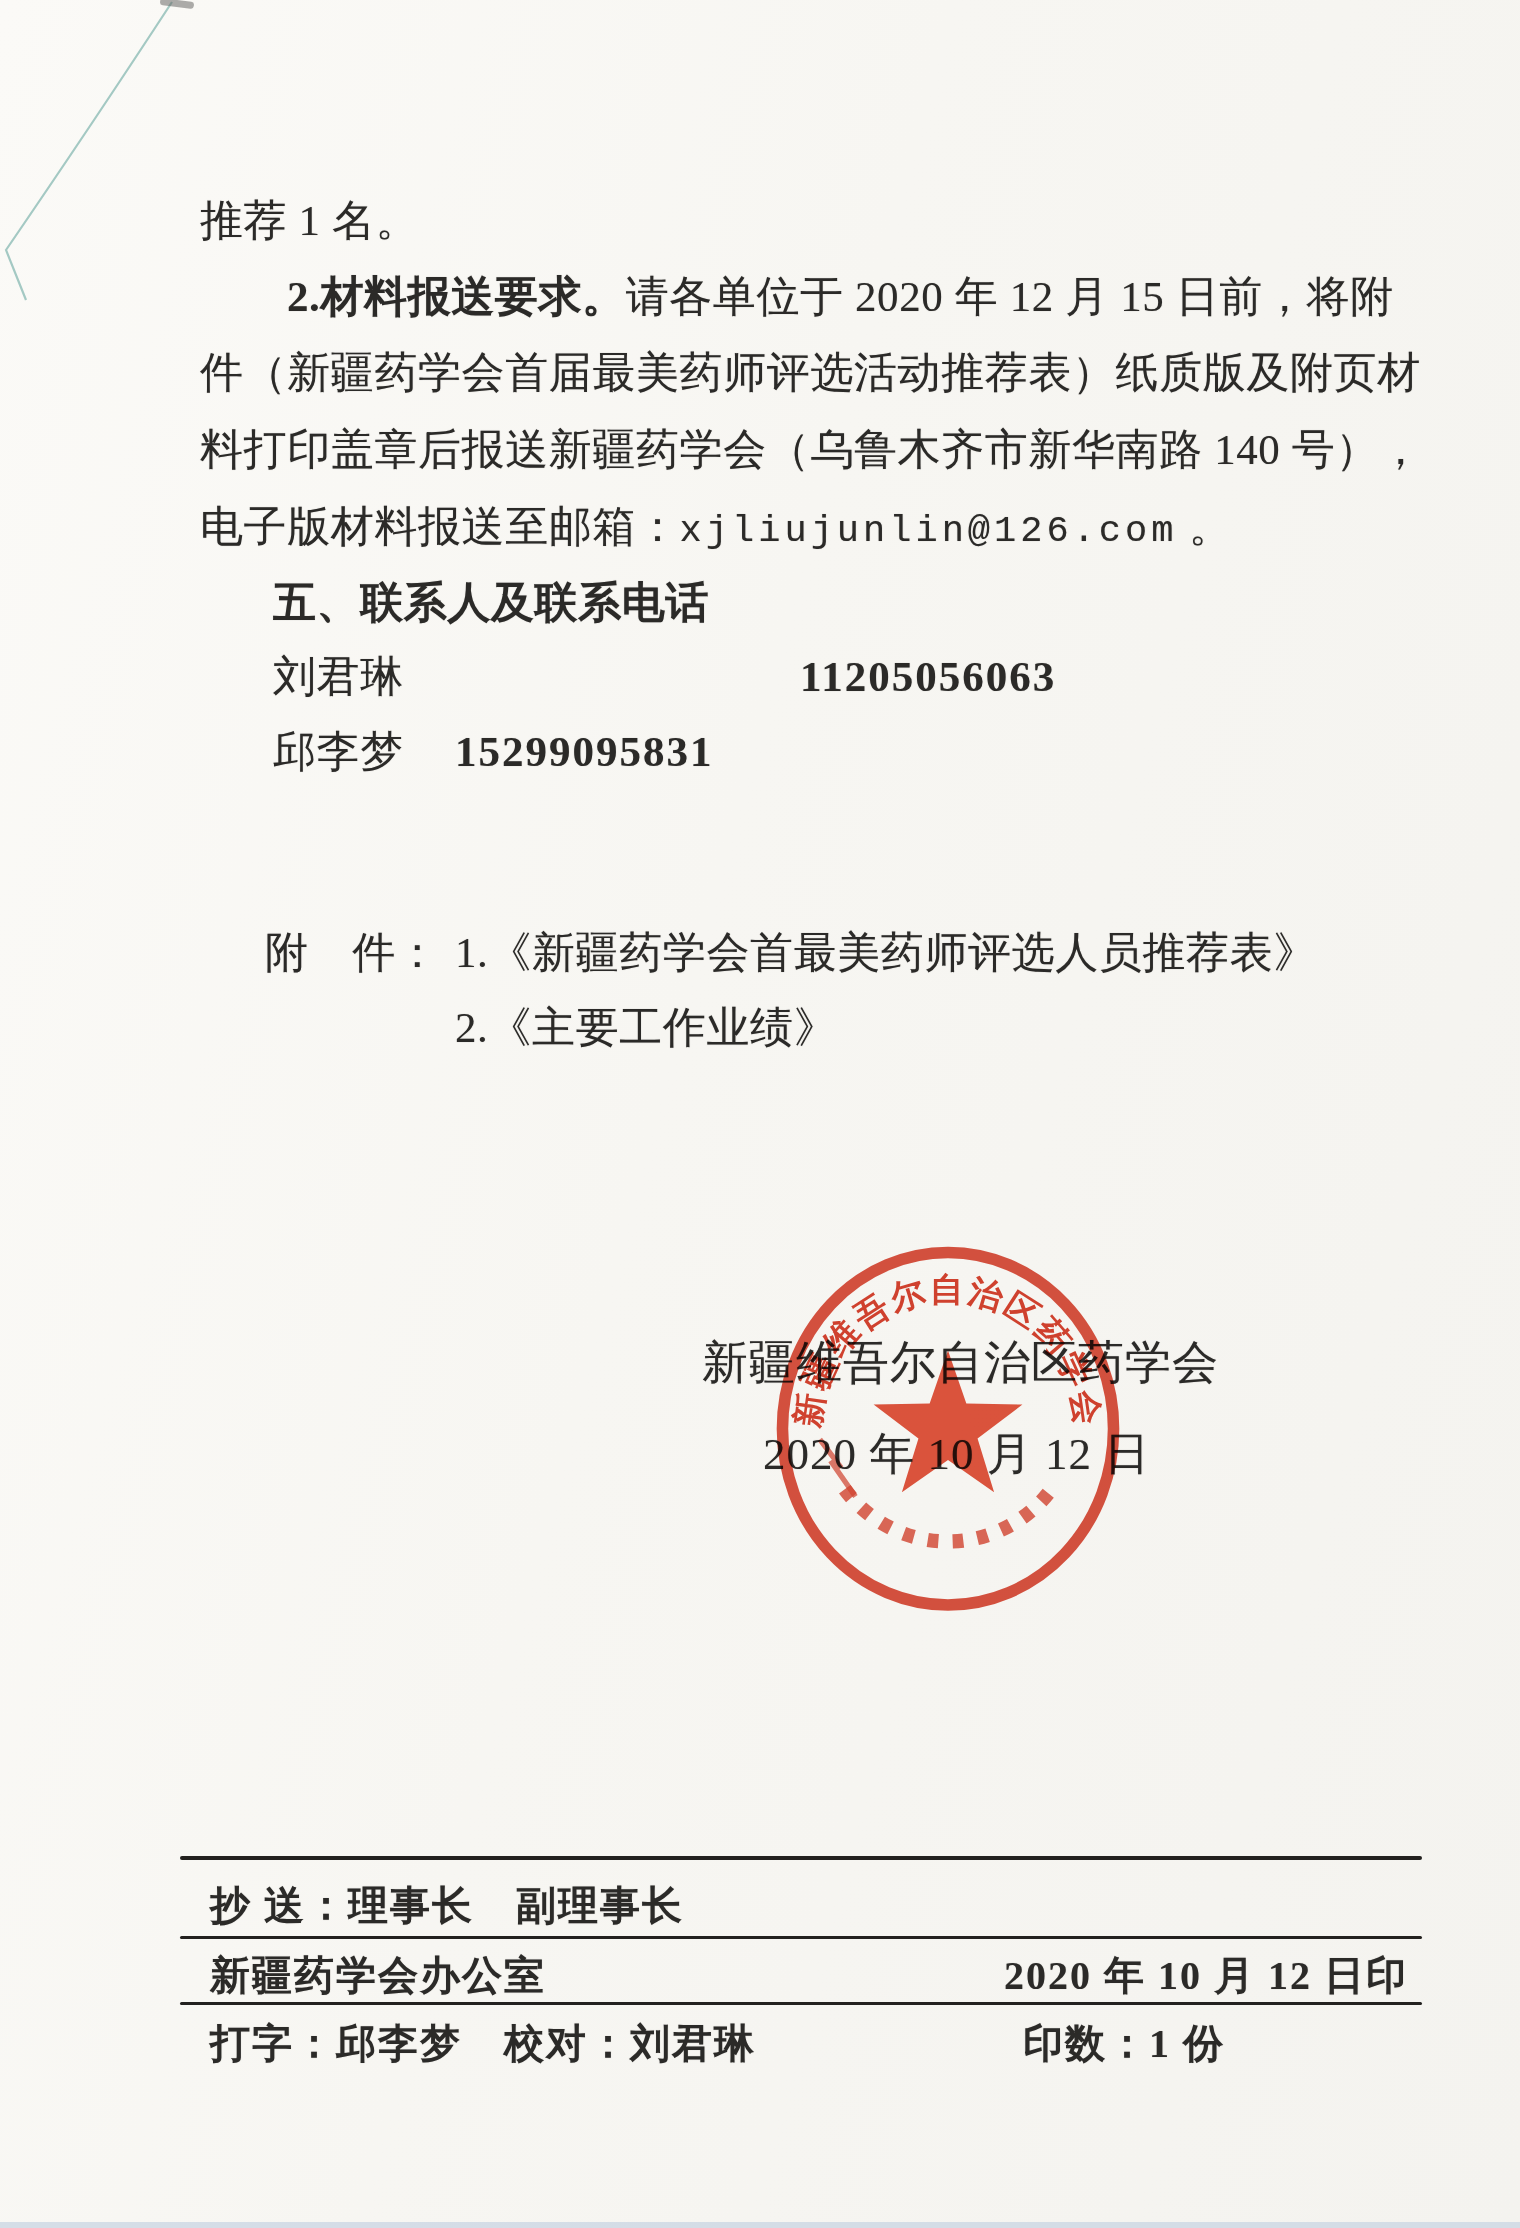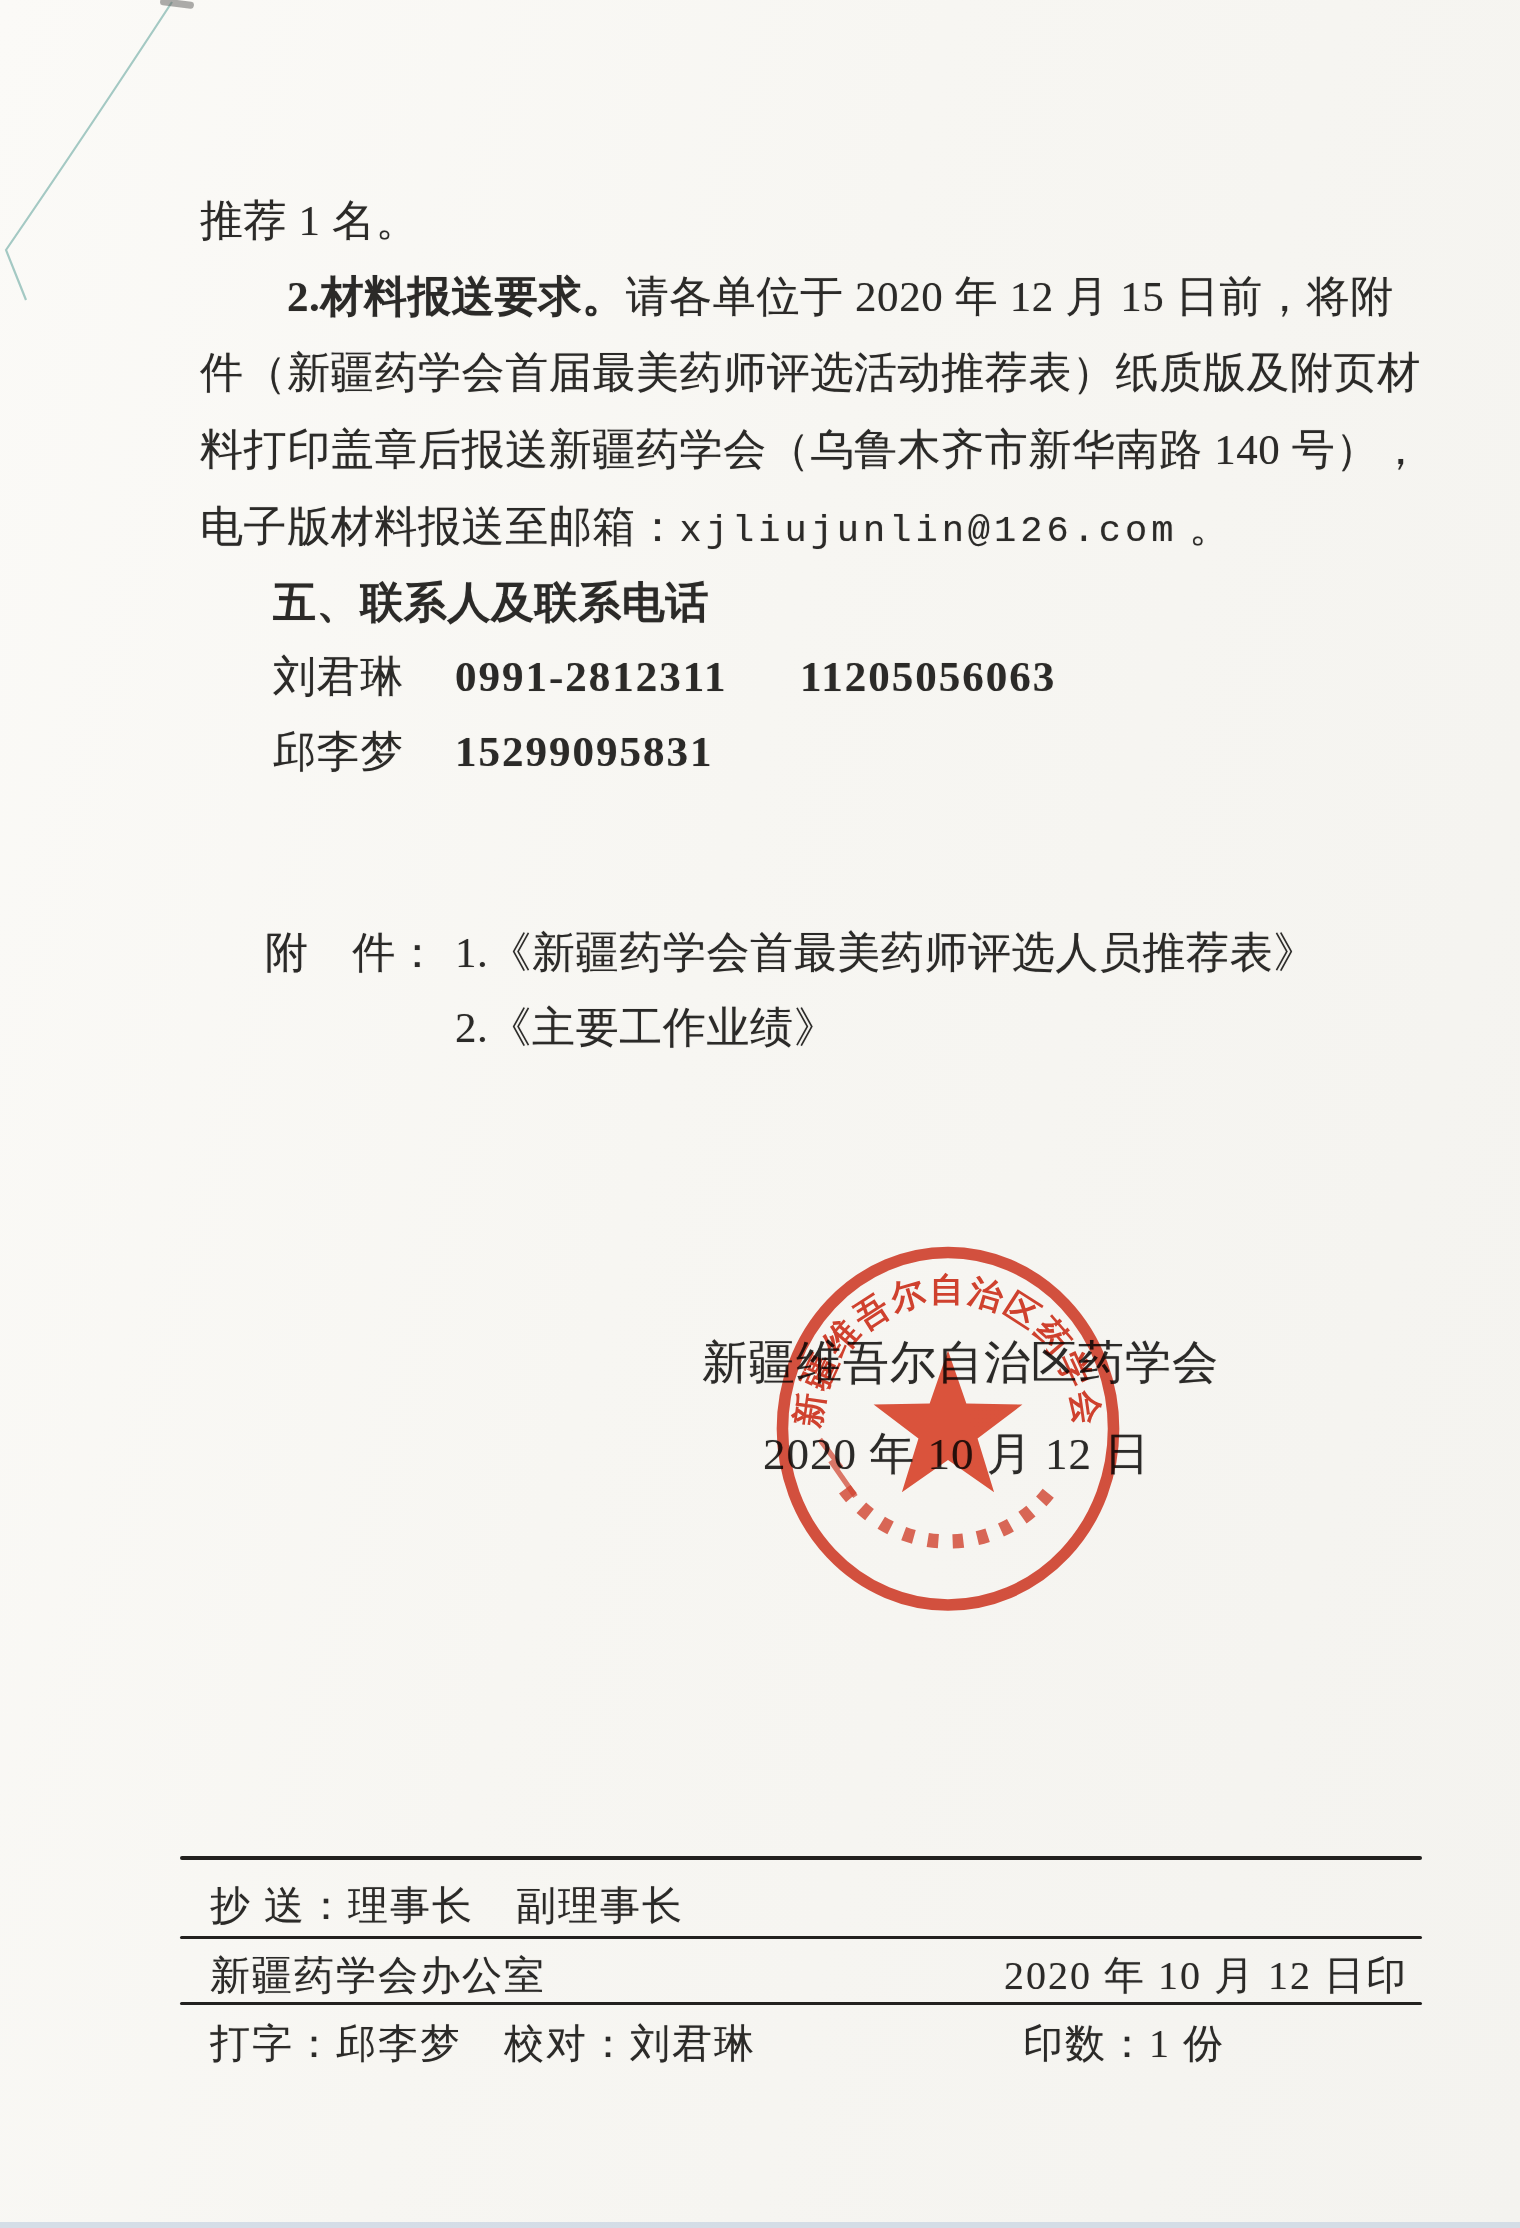--- a/index.html
+++ b/index.html
@@ -14,21 +14,21 @@
     font-size:43px;line-height:1.18;letter-spacing:0.6px;white-space:pre;
     text-shadow:0 0 1px rgba(45,42,40,.35);
   }
   .b{font-weight:bold;}
   .email{
     font-family:"Liberation Mono","DejaVu Sans Mono",monospace;
     font-size:37px;letter-spacing:4px;text-align:center;
   }
   .num{letter-spacing:2px;font-weight:600;}
   .footer-text{
-    font-size:40px;font-weight:400;letter-spacing:2px;white-space:pre;
+    font-size:40px;font-weight:700;letter-spacing:2px;white-space:pre;
     text-shadow:0 0 1px rgba(45,42,40,.3);
   }
   .rule{background:#23211f;border-radius:2px;}
   .sig{font-size:46px;letter-spacing:1px;white-space:pre;text-shadow:0 0 1px rgba(45,42,40,.35);}
   .seal-svg{
     mix-blend-mode:multiply;opacity:.95;
     filter:blur(.4px) saturate(1.05);
   }
   .artifact-strip{
     left:0;bottom:0;width:100%;height:6px;background:#ccd7e3;opacity:.8;
@@ -54,21 +54,20 @@
 <div class="abs cjk" style="left:200px;top:348px">件（新疆药学会首届最美药师评选活动推荐表）纸质版及附页材</div>
 
 <div class="abs cjk" style="left:200px;top:425px">料打印盖章后报送新疆药学会（乌鲁木齐市新华南路 140 号），</div>
 
 <div class="abs cjk" style="left:200px;top:502px"><span>电子版材料报送至邮箱：</span><span class="email">xjliujunlin@126.com</span><span> 。</span></div>
 
 <div class="abs cjk b" style="left:273px;top:578px">五、联系人及联系电话</div>
 
 <div class="abs" style="left:0;top:652px;width:1351px;height:50px">
   <span class="abs cjk" style="left:273px;top:0">刘君琳</span>
-  <span class="abs cjk num" style="left:455px;top:0">0991-2812311</span>
   <span class="abs cjk num" style="left:800px;top:0">11205056063</span>
 </div>
 <div class="abs" style="left:0;top:727px;width:1512px;height:50px">
   <span class="abs cjk" style="left:273px;top:0">邱李梦</span>
   <span class="abs cjk num" style="left:455px;top:0">15299095831</span>
 </div>
 
 <div class="abs cjk" style="left:265px;top:928px"><span style="display:inline-block;width:190px">附　件：</span><span>1.《新疆药学会首最美药师评选人员推荐表》</span></div>
 <div class="abs cjk" style="left:455px;top:1003px"><span>2.《主要工作业绩》</span></div>
 

